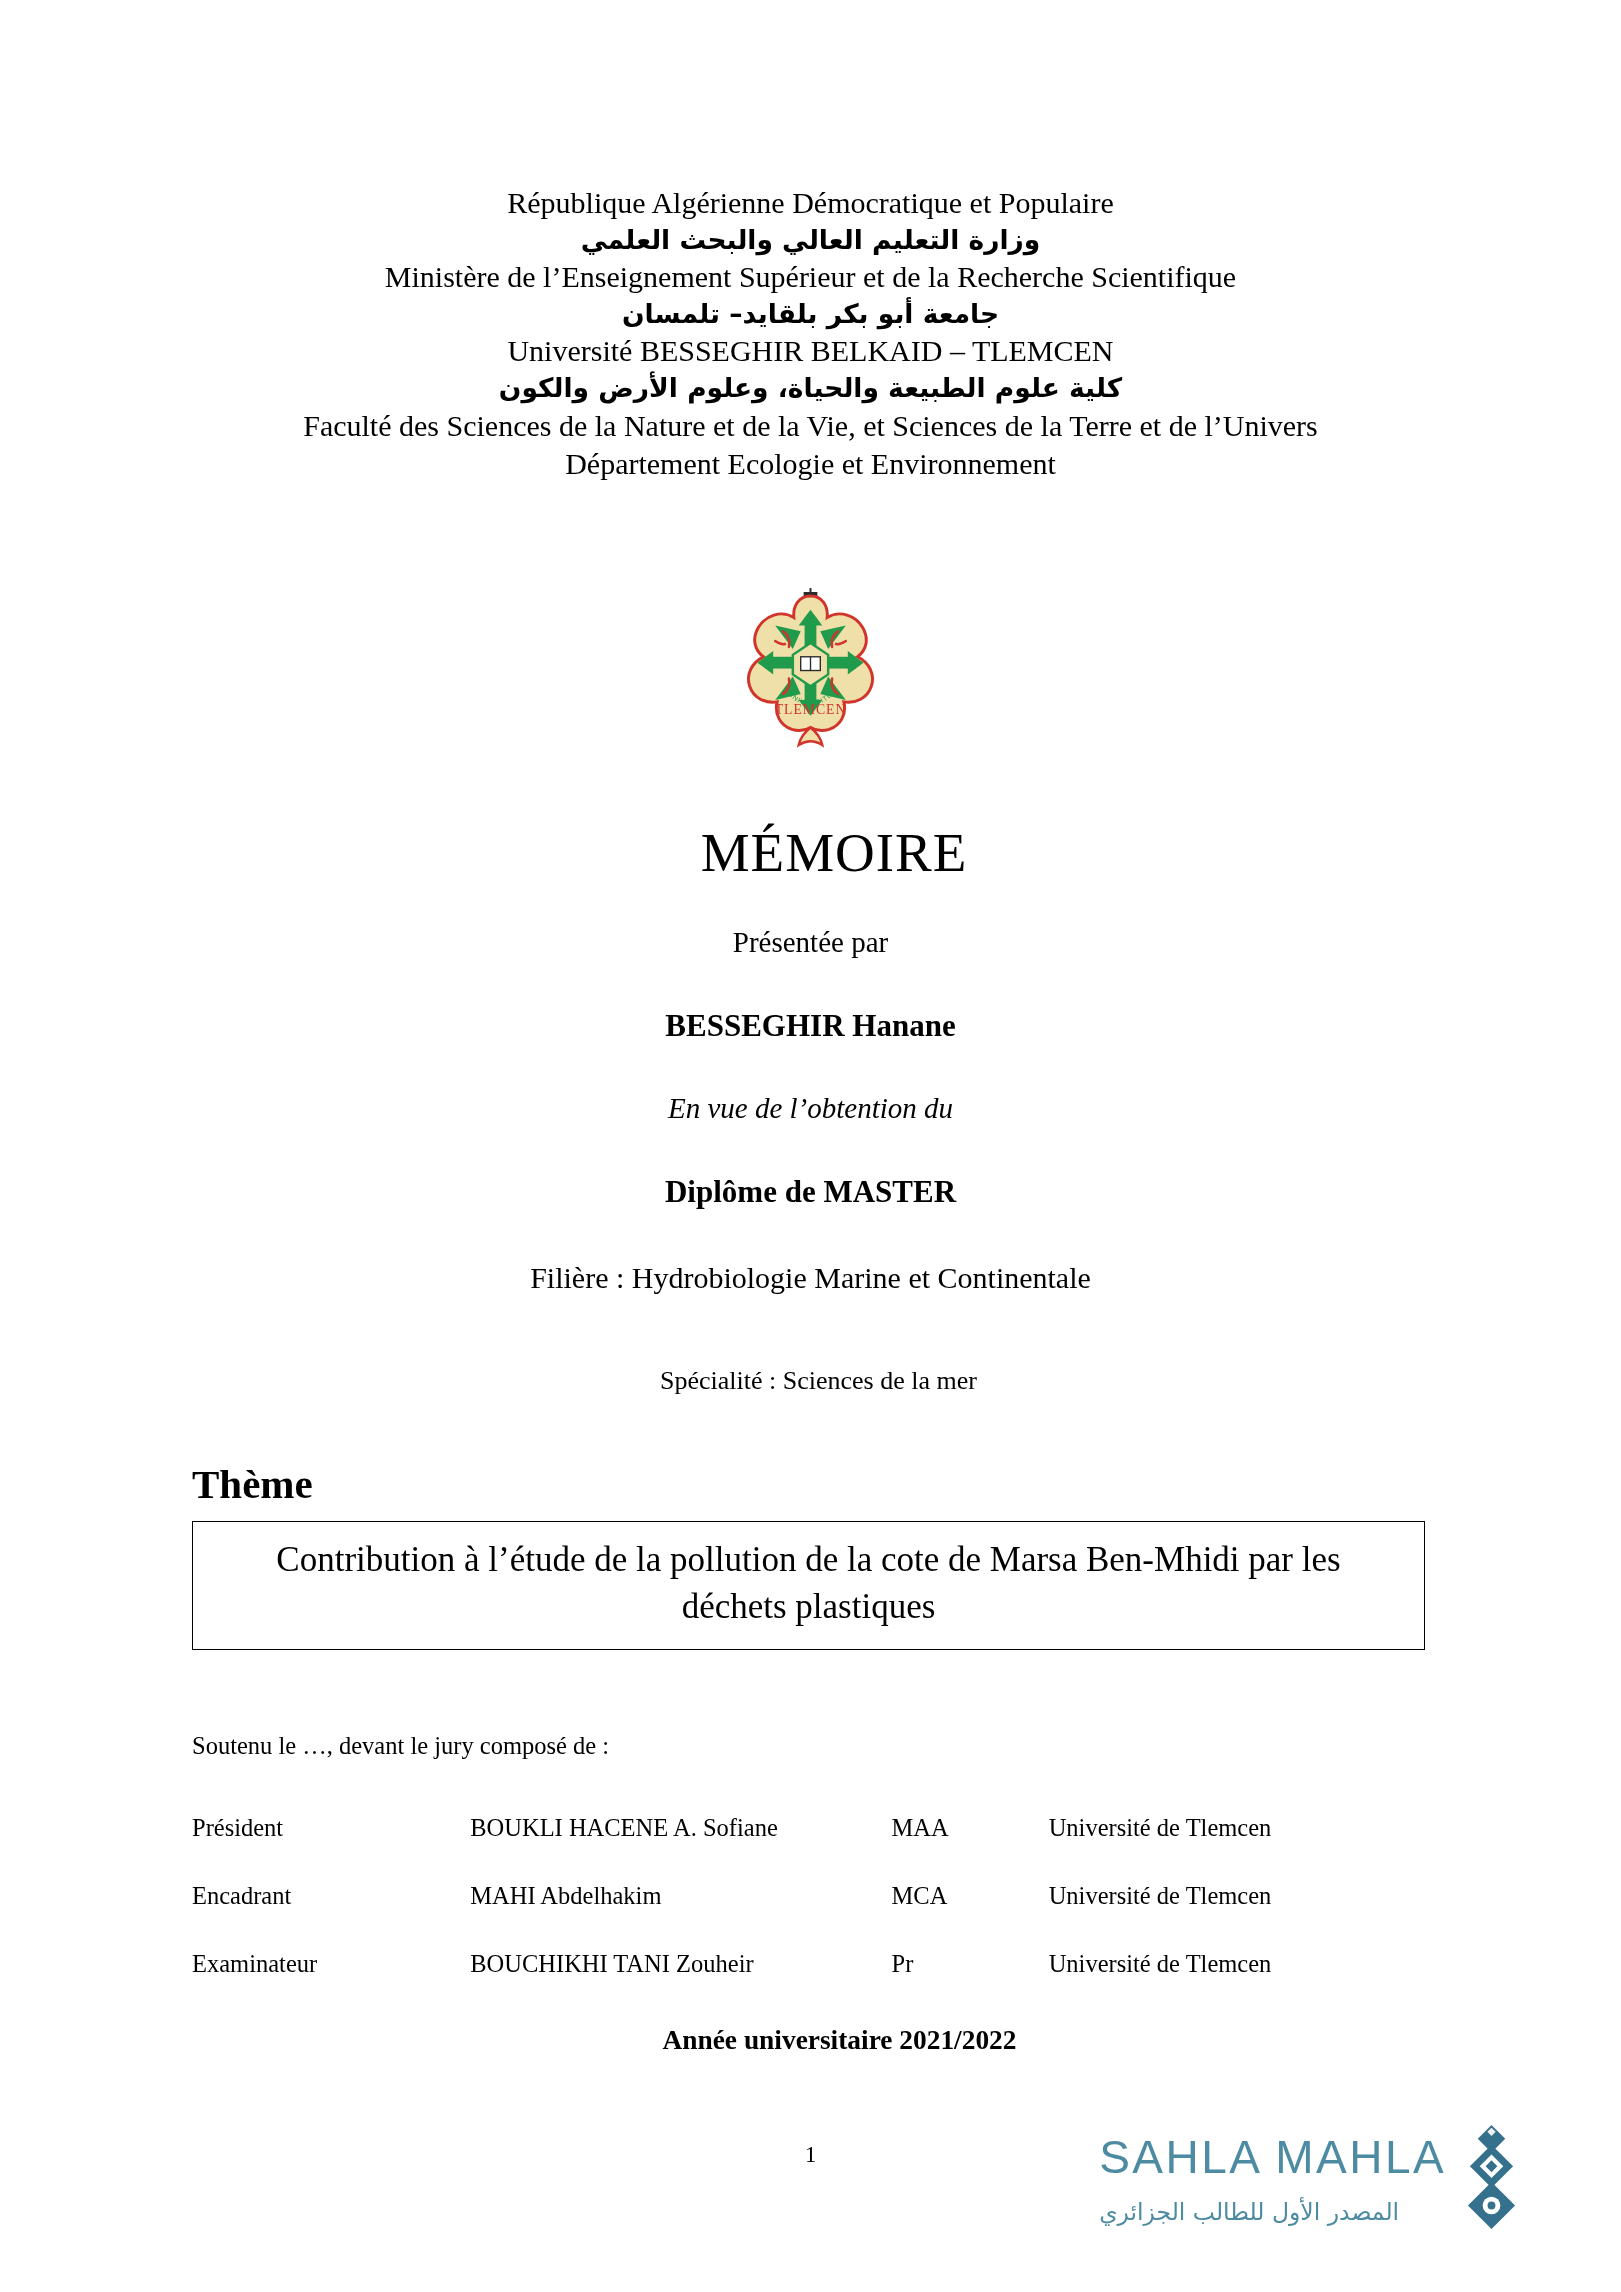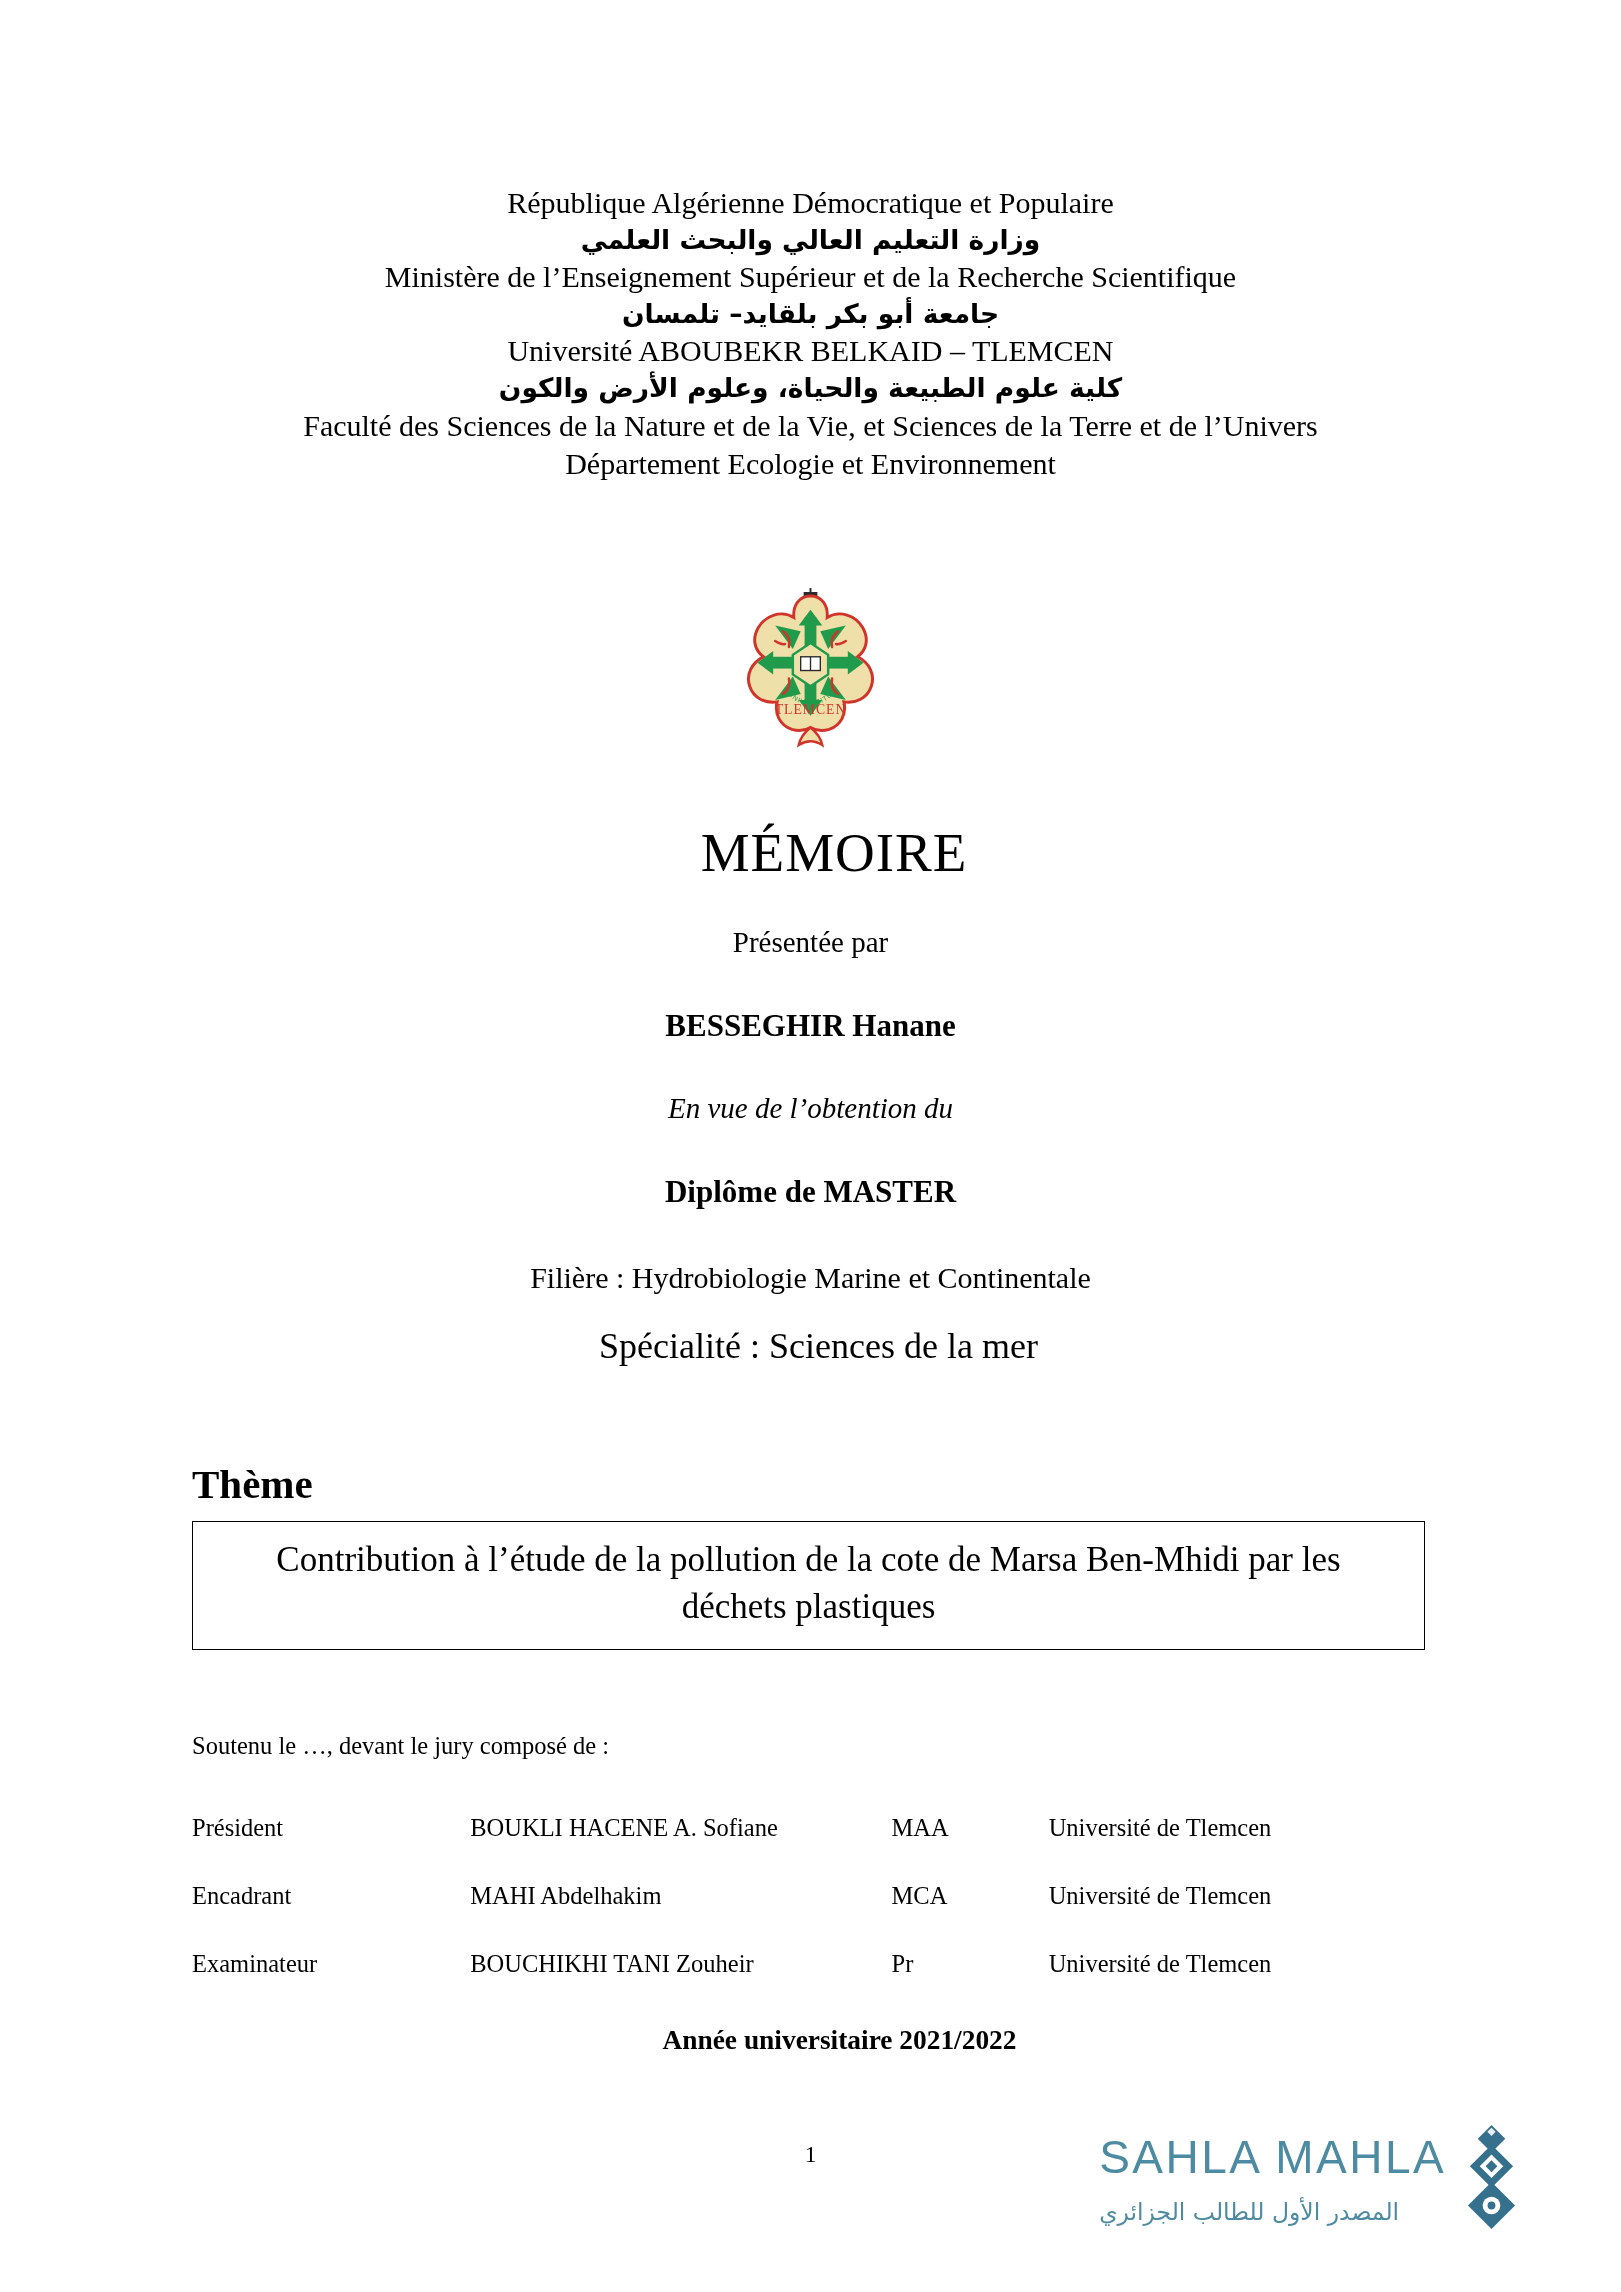--- a/index.html
+++ b/index.html
@@ -101,23 +101,23 @@
     font-weight: bold;
     line-height: 37px;
     margin-top: 47px;
   }
   .filiere {
     font-size: 30px;
     line-height: 37px;
     margin-top: 49px;
   }
   .specialite {
-    font-size: 36px;
-    line-height: 37px;
-    margin-top: 32px;
+    font-size: 26px;
+    line-height: 37px;
+    margin-top: 66px;
     padding-left: 16px;
   }
 
   
   .theme-label {
     position: absolute;
     top: 1464px;
     left: 192px;
     font-size: 41px;
     font-weight: bold;
@@ -226,21 +226,21 @@
 </head>
 <body>
 
 <div class="page">
 
   <div class="header">
     <div class="hdr-line">République Algérienne Démocratique et Populaire</div>
     <div class="hdr-ar">وزارة التعليم العالي والبحث العلمي</div>
     <div class="hdr-line">Ministère de l’Enseignement Supérieur et de la Recherche Scientifique</div>
     <div class="hdr-ar">جامعة أبو بكر بلقايد– تلمسان</div>
-    <div class="hdr-line">Université ABOUBEKR BELKAID – TLEMCEN</div>
+    <div class="hdr-line">Université BESSEGHIR BELKAID – TLEMCEN</div>
     <div class="hdr-ar">كلية علوم الطبيعة والحياة، وعلوم الأرض والكون</div>
     <div class="hdr-fr-wide">Faculté des Sciences de la Nature et de la Vie, et Sciences de la Terre et de l’Univers</div>
     <div class="hdr-line">Département Ecologie et Environnement</div>
   </div>
 
   <div class="logo-wrap">
     <div class="logo">
       <svg viewBox="0 0 160 170" width="157" height="167" aria-hidden="true">
 
         <g>

